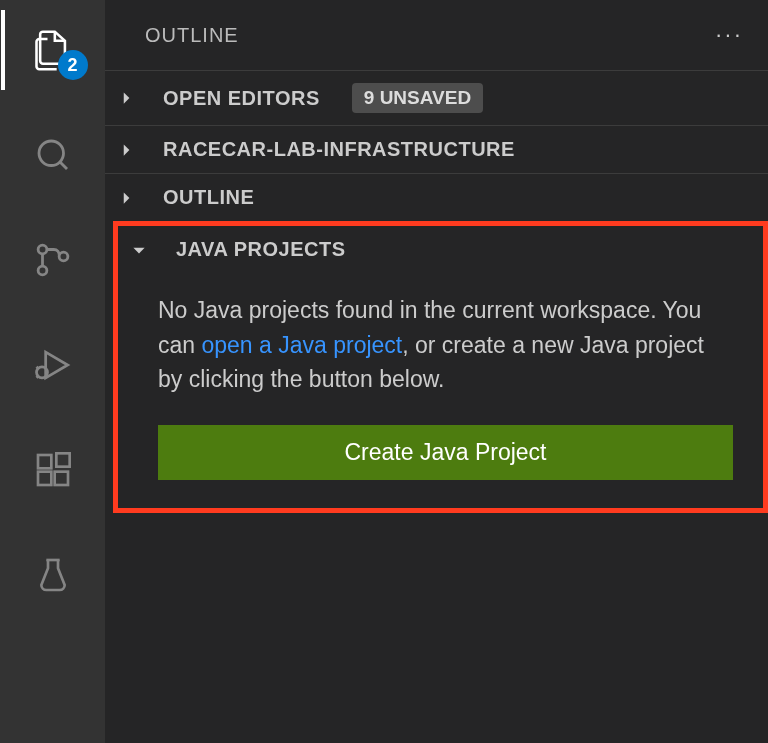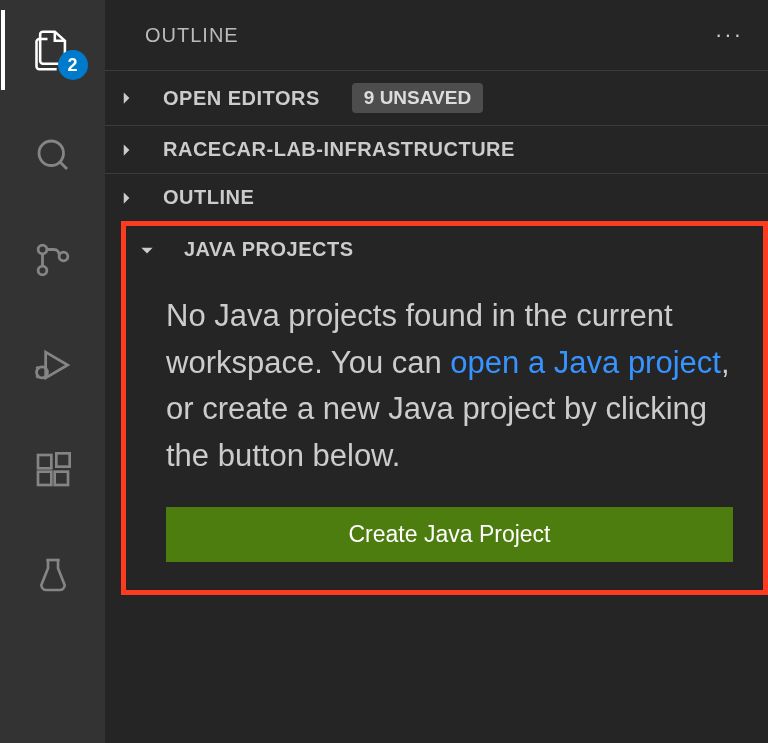--- a/index.html
+++ b/index.html
@@ -101,27 +101,27 @@
       background: #4d4d4d;
       color: #dddddd;
       padding: 4px 12px;
       border-radius: 4px;
       font-size: 19px;
       font-weight: 600;
       margin-left: 6px;
     }
     .highlight-box {
       border: 5px solid #ff3b1f;
-      margin: 0 0 0 16px;
+      margin: 0 0 0 8px;
     }
     .java-body {
       padding: 20px 30px 28px 40px;
     }
     .java-body p {
-      font-size: 31px;
+      font-size: 23px;
       line-height: 1.5;
       color: #cccccc;
     }
     .java-body a {
       color: #3794ff;
       text-decoration: none;
       cursor: pointer;
     }
     .create-btn {
       margin-top: 28px;

